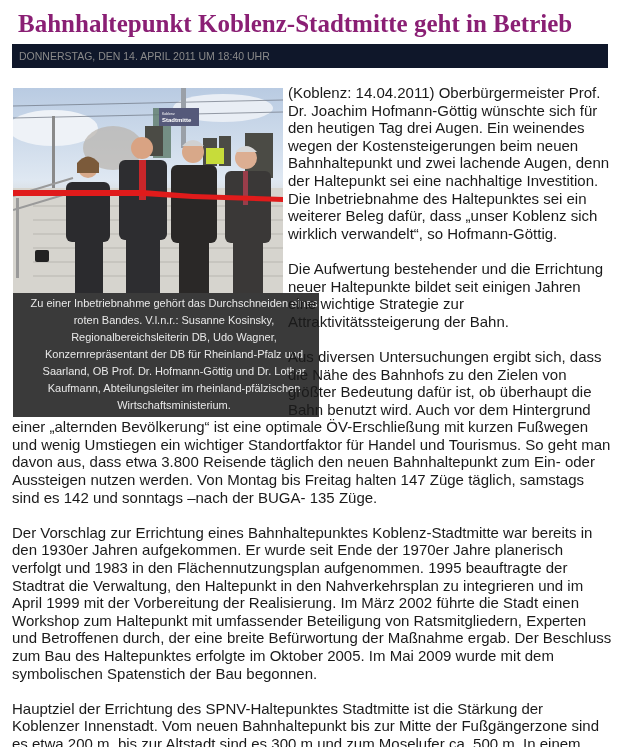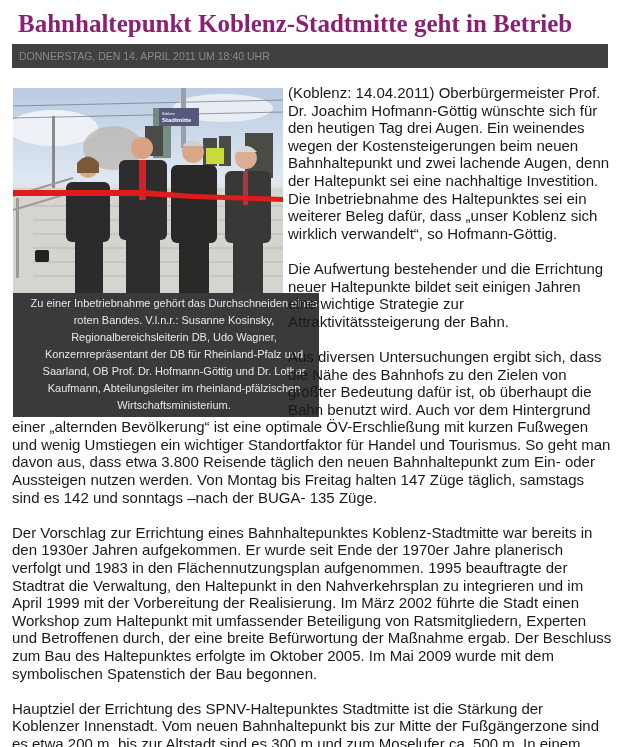--- a/index.html
+++ b/index.html
@@ -1,18 +1,18 @@
 <!DOCTYPE html>
 <html><head>
 <meta charset="utf-8">
 <style>
   html, body { margin: 0; padding: 0; background: #ffffff; }
   body { width: 621px; height: 747px; overflow: hidden; position: relative; font-family: "Liberation Sans", sans-serif; color: #1a1a1a; }
   .title { position: absolute; left: 12px; top: 4px; margin: 6px; font-family: "Liberation Serif", serif; font-weight: bold; font-size: 25px; color: #8a1f74; letter-spacing: 0px; white-space: nowrap; }
-  .datebar { position: absolute; left: 12px; top: 44px; width: 596px; height: 24px; background: #404040; }
+  .datebar { position: absolute; left: 12px; top: 44px; width: 596px; height: 24px; background: #0f172a; }
   .datebar span { position: absolute; left: 7px; top: 6px; font-size: 10.5px; color: #8a8a8a; letter-spacing: 0px; }
   .figure { position: absolute; left: 13px; top: 88px; width: 270px; }
   .photo { width: 270px; height: 205px; position: relative; overflow: hidden; background: linear-gradient(#b9cbe2 0%, #dfe8f2 45%, #d4d2cc 60%, #cfcdc6 100%); }
   .caption { width: 290px; background: #3a3a3a; color: #e8e8e8; font-size: 11px; line-height: 17px; text-align: center; padding: 2px 0 3px 16px; }
   .body-text { position: absolute; left: 12px; top: 84px; width: 600px; font-size: 15px; line-height: 17.6px; color: #1a1a1a; }
   .body-text p { margin: 0 0 17.6px 0; }
   .float-spacer { float: left; width: 276px; height: 328px; }
 </style>
 </head>
 <body>

